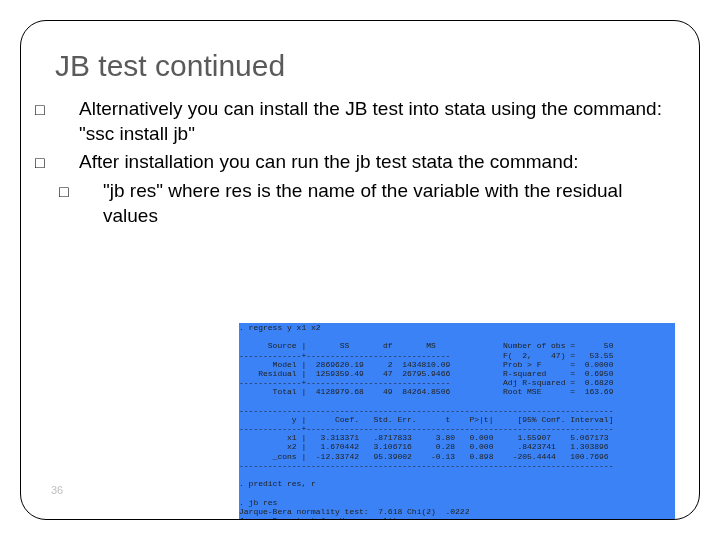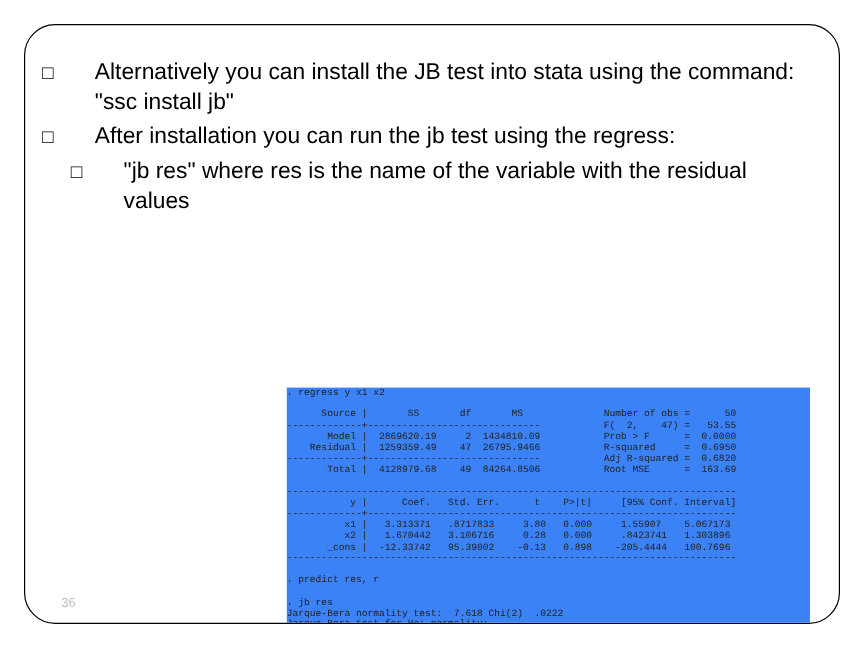--- a/index.html
+++ b/index.html
@@ -59,36 +59,37 @@
     width: 436px;
     font-family: "Courier New", monospace;
     font-size: 8px;
     line-height: 1.15;
     white-space: pre;
     color: #222;
     background: #3b82f6;
   }
   .pagenum {
     position: absolute;
-    bottom: 10px;
+    bottom: 23px;
     left: 30px;
     font-size: 11px;
     color: #bfbfbf;
   }
 </style>
 </head>
 <body>
 
 <div class="slide">
 
+  <div class="title">JB test continued</div>
 
   <div class="bullets">
     <p class="b1"><span class="sq">□</span><span>Alternatively you can install the JB test into stata using the command: "</span><span class="bold">ssc install jb</span><span>"</span></p>
 
-    <p class="b1"><span class="sq">□</span><span>After installation you can run the jb test using the regress:</span></p>
+    <p class="b1"><span class="sq">□</span><span>After installation you can run the jb test stata the command:</span></p>
 
     <p class="b2"><span class="sq">□</span><span>"</span><span class="bold">jb res</span><span>" where res is the name of the variable with the residual values</span></p>
   </div>
 
   <pre class="stata">. regress y x1 x2
 
       Source |       SS       df       MS              Number of obs =      50
 -------------+------------------------------           F(  2,    47) =   53.55
        Model |  2869620.19     2  1434810.09           Prob &gt; F      =  0.0000
     Residual |  1259359.49    47  26795.9466           R-squared     =  0.6950

